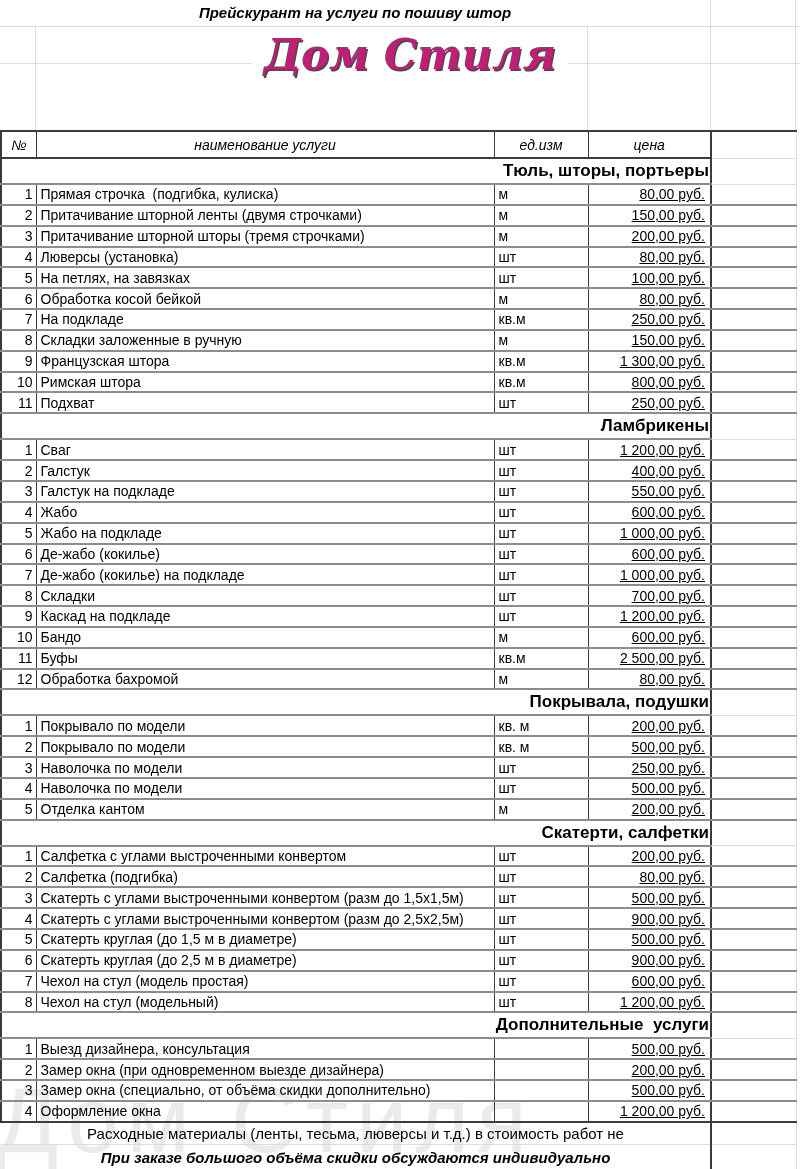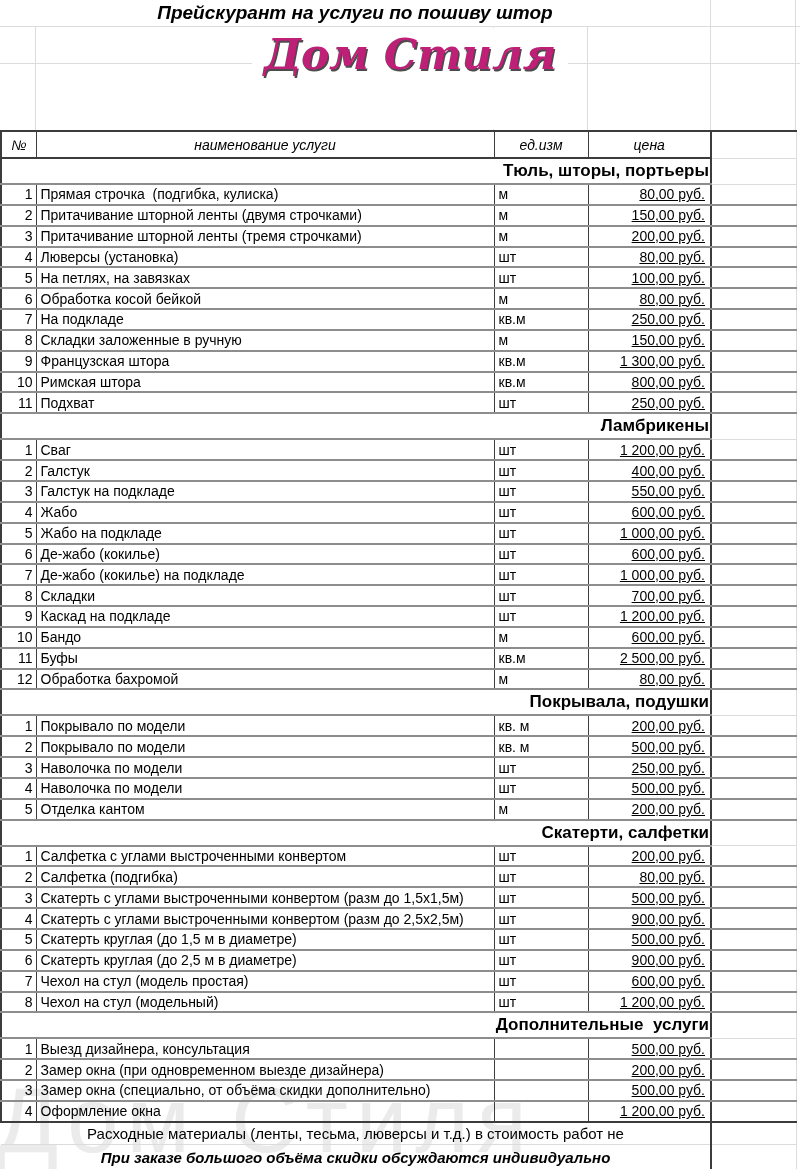--- a/index.html
+++ b/index.html
@@ -8,21 +8,21 @@
     background:#ffffff;
     font-family:"Liberation Sans", sans-serif;
     color:#000;
   }
   
   .top-region { position:absolute; top:0; left:0; width:800px; height:130px; }
   .gl { position:absolute; background:#dcdcdc; }
   .doc-title {
     position:absolute; top:0; left:0; width:710px; height:26px;
     line-height:25px; text-align:center;
-    font-size:19px; font-weight:bold; font-style:italic;
+    font-size:15px; font-weight:bold; font-style:italic;
   }
   .logo {
     position:absolute; left:252px; top:28px; width:316px; height:101px;
     background:#ffffff; text-align:center;
   }
   .logo-script {
     font-family:"DejaVu Serif", serif;
     font-style:italic; font-weight:bold;
     font-size:42px; line-height:54px;
     color:#bf2077;
@@ -139,21 +139,21 @@
       </tr>
       <tr class="data-row">
         <td class="cell-num outer-l">2</td>
         <td class="cell-name v">Притачивание шторной ленты (двумя строчками)</td>
         <td class="cell-unit v">м</td>
         <td class="cell-price v outer-r">150,00 руб.</td>
         <td class="gutter"></td>
       </tr>
       <tr class="data-row">
         <td class="cell-num outer-l">3</td>
-        <td class="cell-name v">Притачивание шторной ленты (тремя строчками)</td>
+        <td class="cell-name v">Притачивание шторной шторы (тремя строчками)</td>
         <td class="cell-unit v">м</td>
         <td class="cell-price v outer-r">200,00 руб.</td>
         <td class="gutter"></td>
       </tr>
       <tr class="data-row">
         <td class="cell-num outer-l">4</td>
         <td class="cell-name v">Люверсы (установка)</td>
         <td class="cell-unit v">шт</td>
         <td class="cell-price v outer-r">80,00 руб.</td>
         <td class="gutter"></td>

